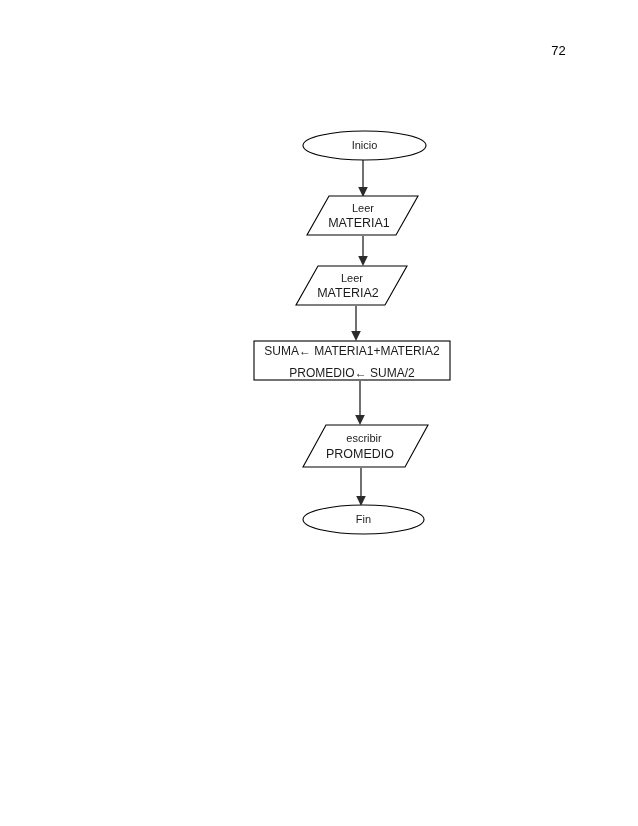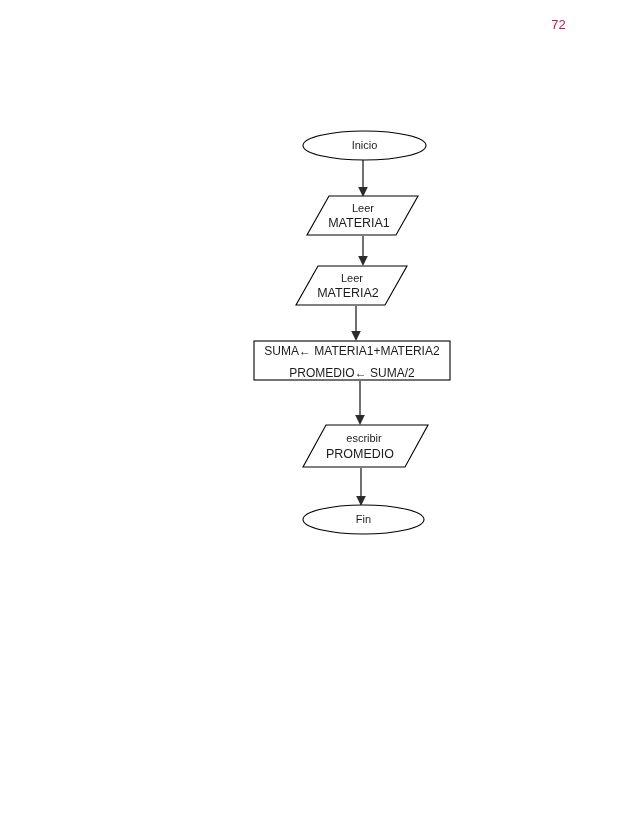--- a/index.html
+++ b/index.html
@@ -21,24 +21,24 @@
     left: 0; top: 0;
     width: 638px;
     height: 826px;
     background: #ffffff;
   }
 
   
   .page-number {
     position: absolute;
     right: 72px;
-    top: 17px;
+    top: 43px;
     font-size: 13px;
     letter-spacing: 0.2px;
-    color: #be185d;
+    color: #000000;
   }
 
   
   .caption {
     position: absolute;
     left: 117px;
     top: 70px;
     font-size: 12.6px;
     color: #1c1c1c;
     white-space: nowrap;

